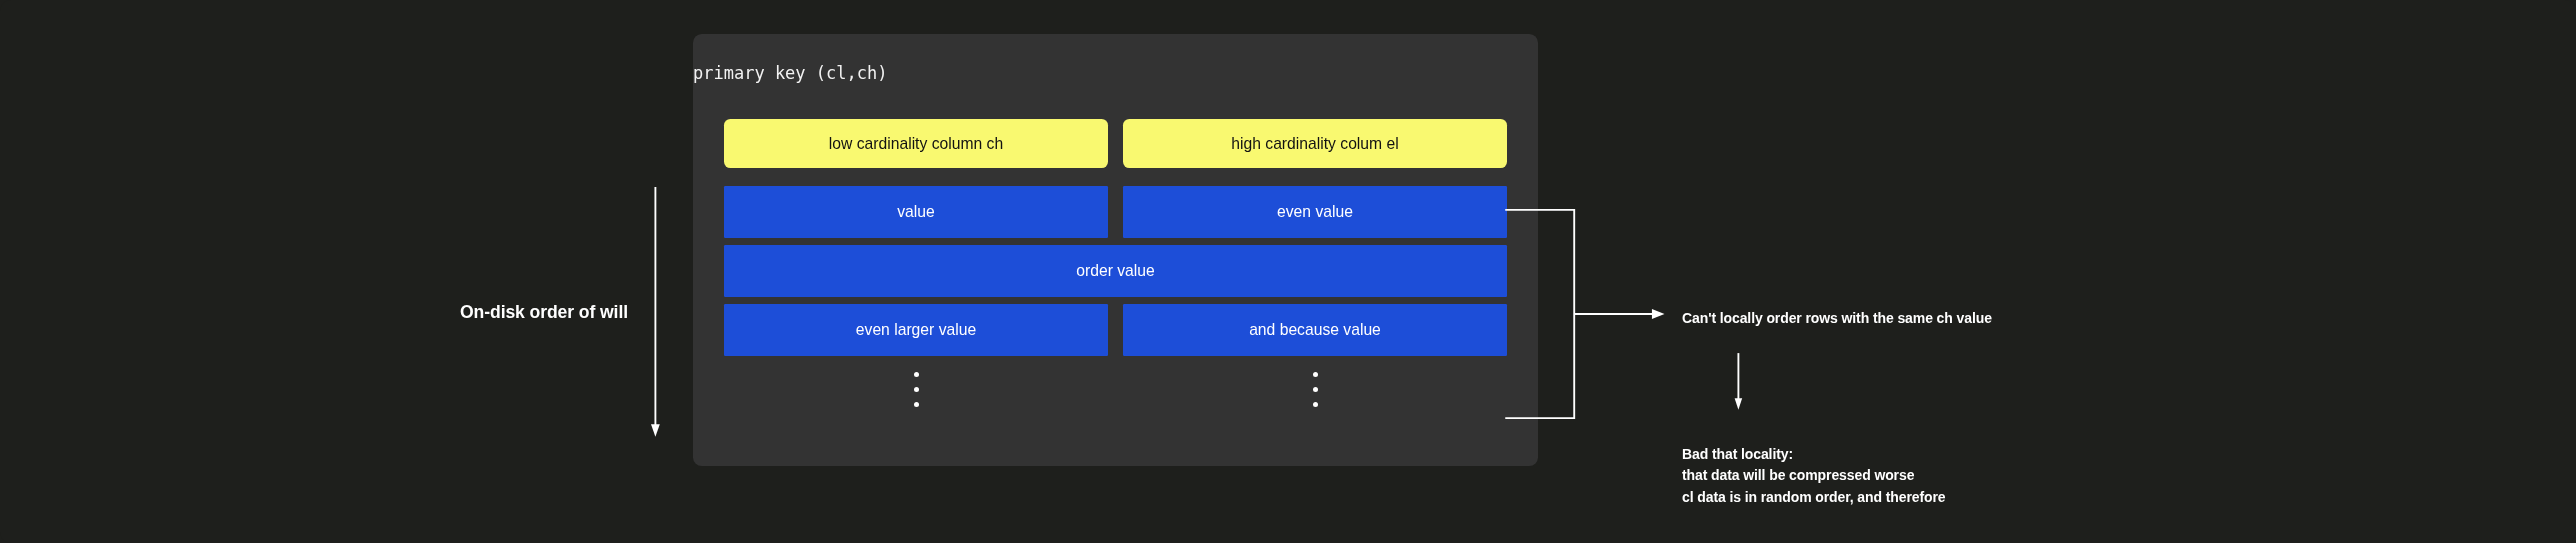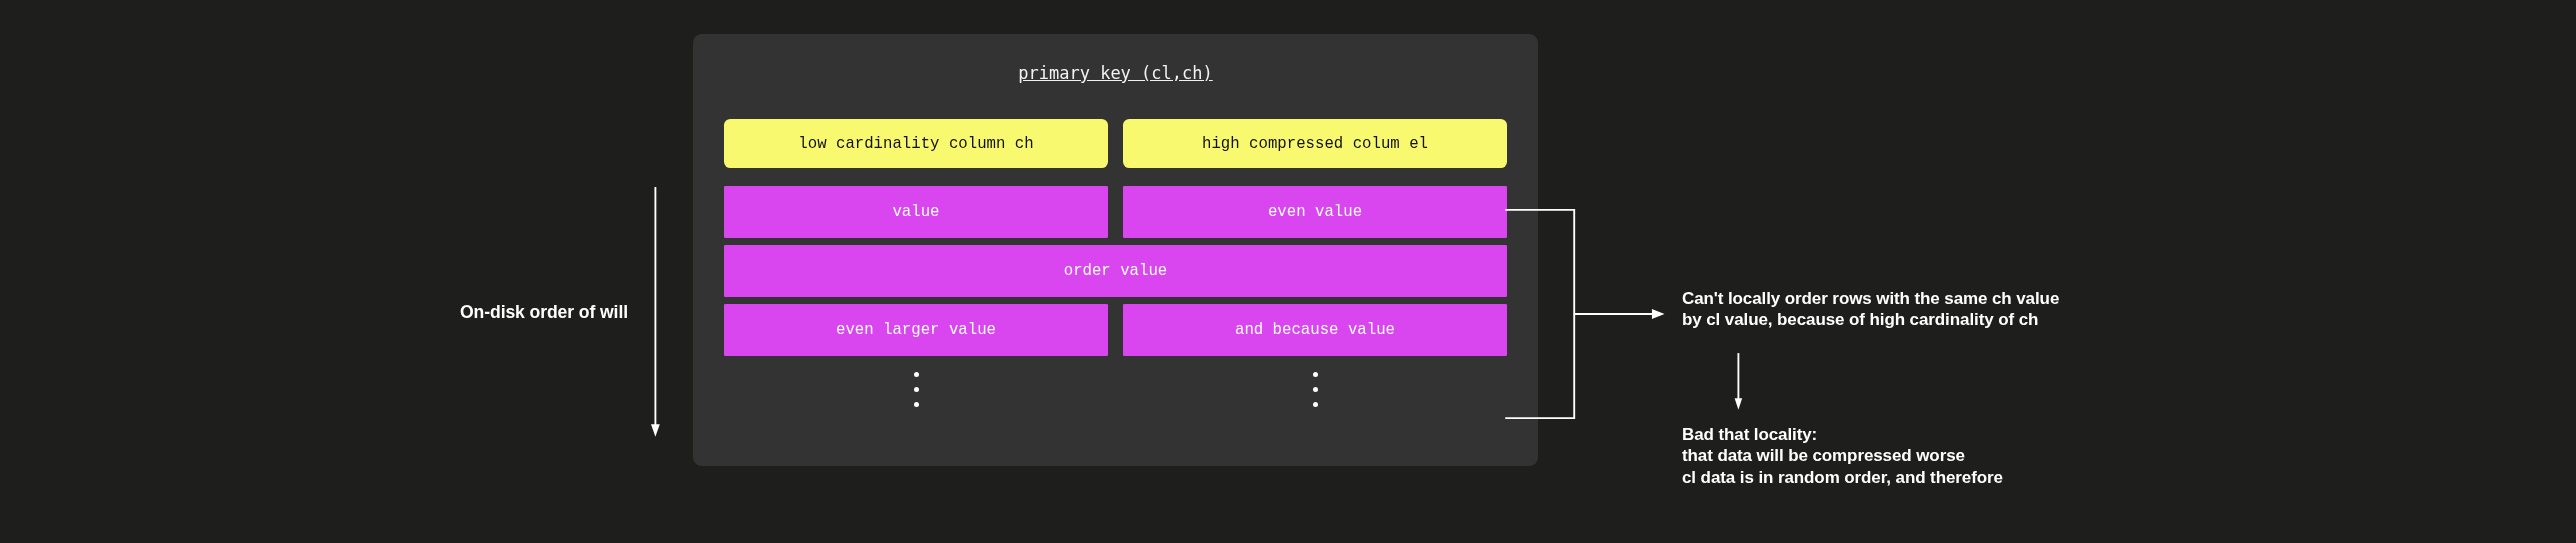--- a/index.html
+++ b/index.html
@@ -54,26 +54,24 @@
     width: 845px;
     height: 432px;
     background: #333333;
     border-radius: 8.8px;
   }
   .card-title {
     position: absolute;
     left: 0;
     top: 29px;
     width: 100%;
-    text-align: center;
     color: #f2f2f2;
     font-family: "DejaVu Sans Mono", "Liberation Mono", monospace;
     font-size: 17px;
     letter-spacing: 0px;
-    text-decoration: underline;
   }
 
   
   .grid {
     position: absolute;
     left: 31px;
     top: 85px;
     width: 783px;
   }
   .grid-row {
@@ -81,33 +79,33 @@
     gap: 15px;
     margin-bottom: 7.5px;
   }
   .cell {
     flex: 1 1 0;
     box-sizing: border-box;
     height: 52px;
     display: flex;
     align-items: center;
     justify-content: center;
-    font-family: Liberation Mono, monospace;
+    font-family: Liberation Sans, sans-serif;
     font-size: 15.7px;
     white-space: nowrap;
   }
   .cell.header {
     background: #f9f970;
     color: #121212;
     border-radius: 6.3px;
     height: 49px;
     margin-bottom: 7.5px;
   }
   .cell.value {
-    background: #d946ef;
+    background: #1d4ed8;
     color: #ffffff;
     border-radius: 1.3px;
   }
   .grid-row.headers { margin-bottom: 10px; }
   .grid-row.values  { margin-bottom: 7px; }
 
   .grid-row.ellipsis {
     margin-bottom: 0;
     margin-top: 14px;
   }
@@ -133,25 +131,26 @@
     left: 1504px;
     top: 207px;
     width: 163px;
     height: 214px;
   }
 
   
   .note {
     position: absolute;
     color: #ffffff;
-    font-size: 17px;
+    font-size: 14px;
     font-weight: 700;
     line-height: 21.4px;
     letter-spacing: -0.1px;
     white-space: nowrap;
+    margin-top: 20px;
   }
   .note-1 { left: 1682px; top: 288px; }
   .note-2 { left: 1682px; top: 424px; }
 
   .note-arrow {
     position: absolute;
     left: 1734px;
     top: 353px;
     width: 8.8px;
     height: 58px;
@@ -170,21 +169,21 @@
   </svg>
 
   <div class="card">
 
     <div class="card-title">primary key (cl,ch)</div>
 
     <div class="grid">
 
       <div class="grid-row headers">
         <div class="cell header">low cardinality column ch</div>
-        <div class="cell header">high compressed colum el</div>
+        <div class="cell header">high cardinality colum el</div>
       </div>
 
       <div class="grid-row values">
         <div class="cell value">value</div>
         <div class="cell value">even value</div>
       </div>
 
       <div class="grid-row values">
         <div class="cell value">order value</div>
       </div>
@@ -211,21 +210,20 @@
   </div>
 
   <svg class="bracket" viewBox="0 0 260 340">
     <path d="M 2 4 L 112 4 L 112 336 L 2 336" fill="none" stroke="#ffffff" stroke-width="3"></path>
     <line x1="112" y1="170" x2="240" y2="170" stroke="#ffffff" stroke-width="3"></line>
     <polygon points="256,170 236,162 236,178" fill="#ffffff"></polygon>
   </svg>
 
   <div class="note note-1">
     <div>Can't locally order rows with the same ch value</div>
-    <div>by cl value, because of high cardinality of ch</div>
   </div>
 
   <svg class="note-arrow" viewBox="0 0 14 92">
     <line x1="7" y1="0" x2="7" y2="76" stroke="#ffffff" stroke-width="3"></line>
     <polygon points="7,90 1,72 13,72" fill="#ffffff"></polygon>
   </svg>
 
   <div class="note note-2">
     <div>Bad that locality:</div>
     <div>that data will be compressed worse</div>

